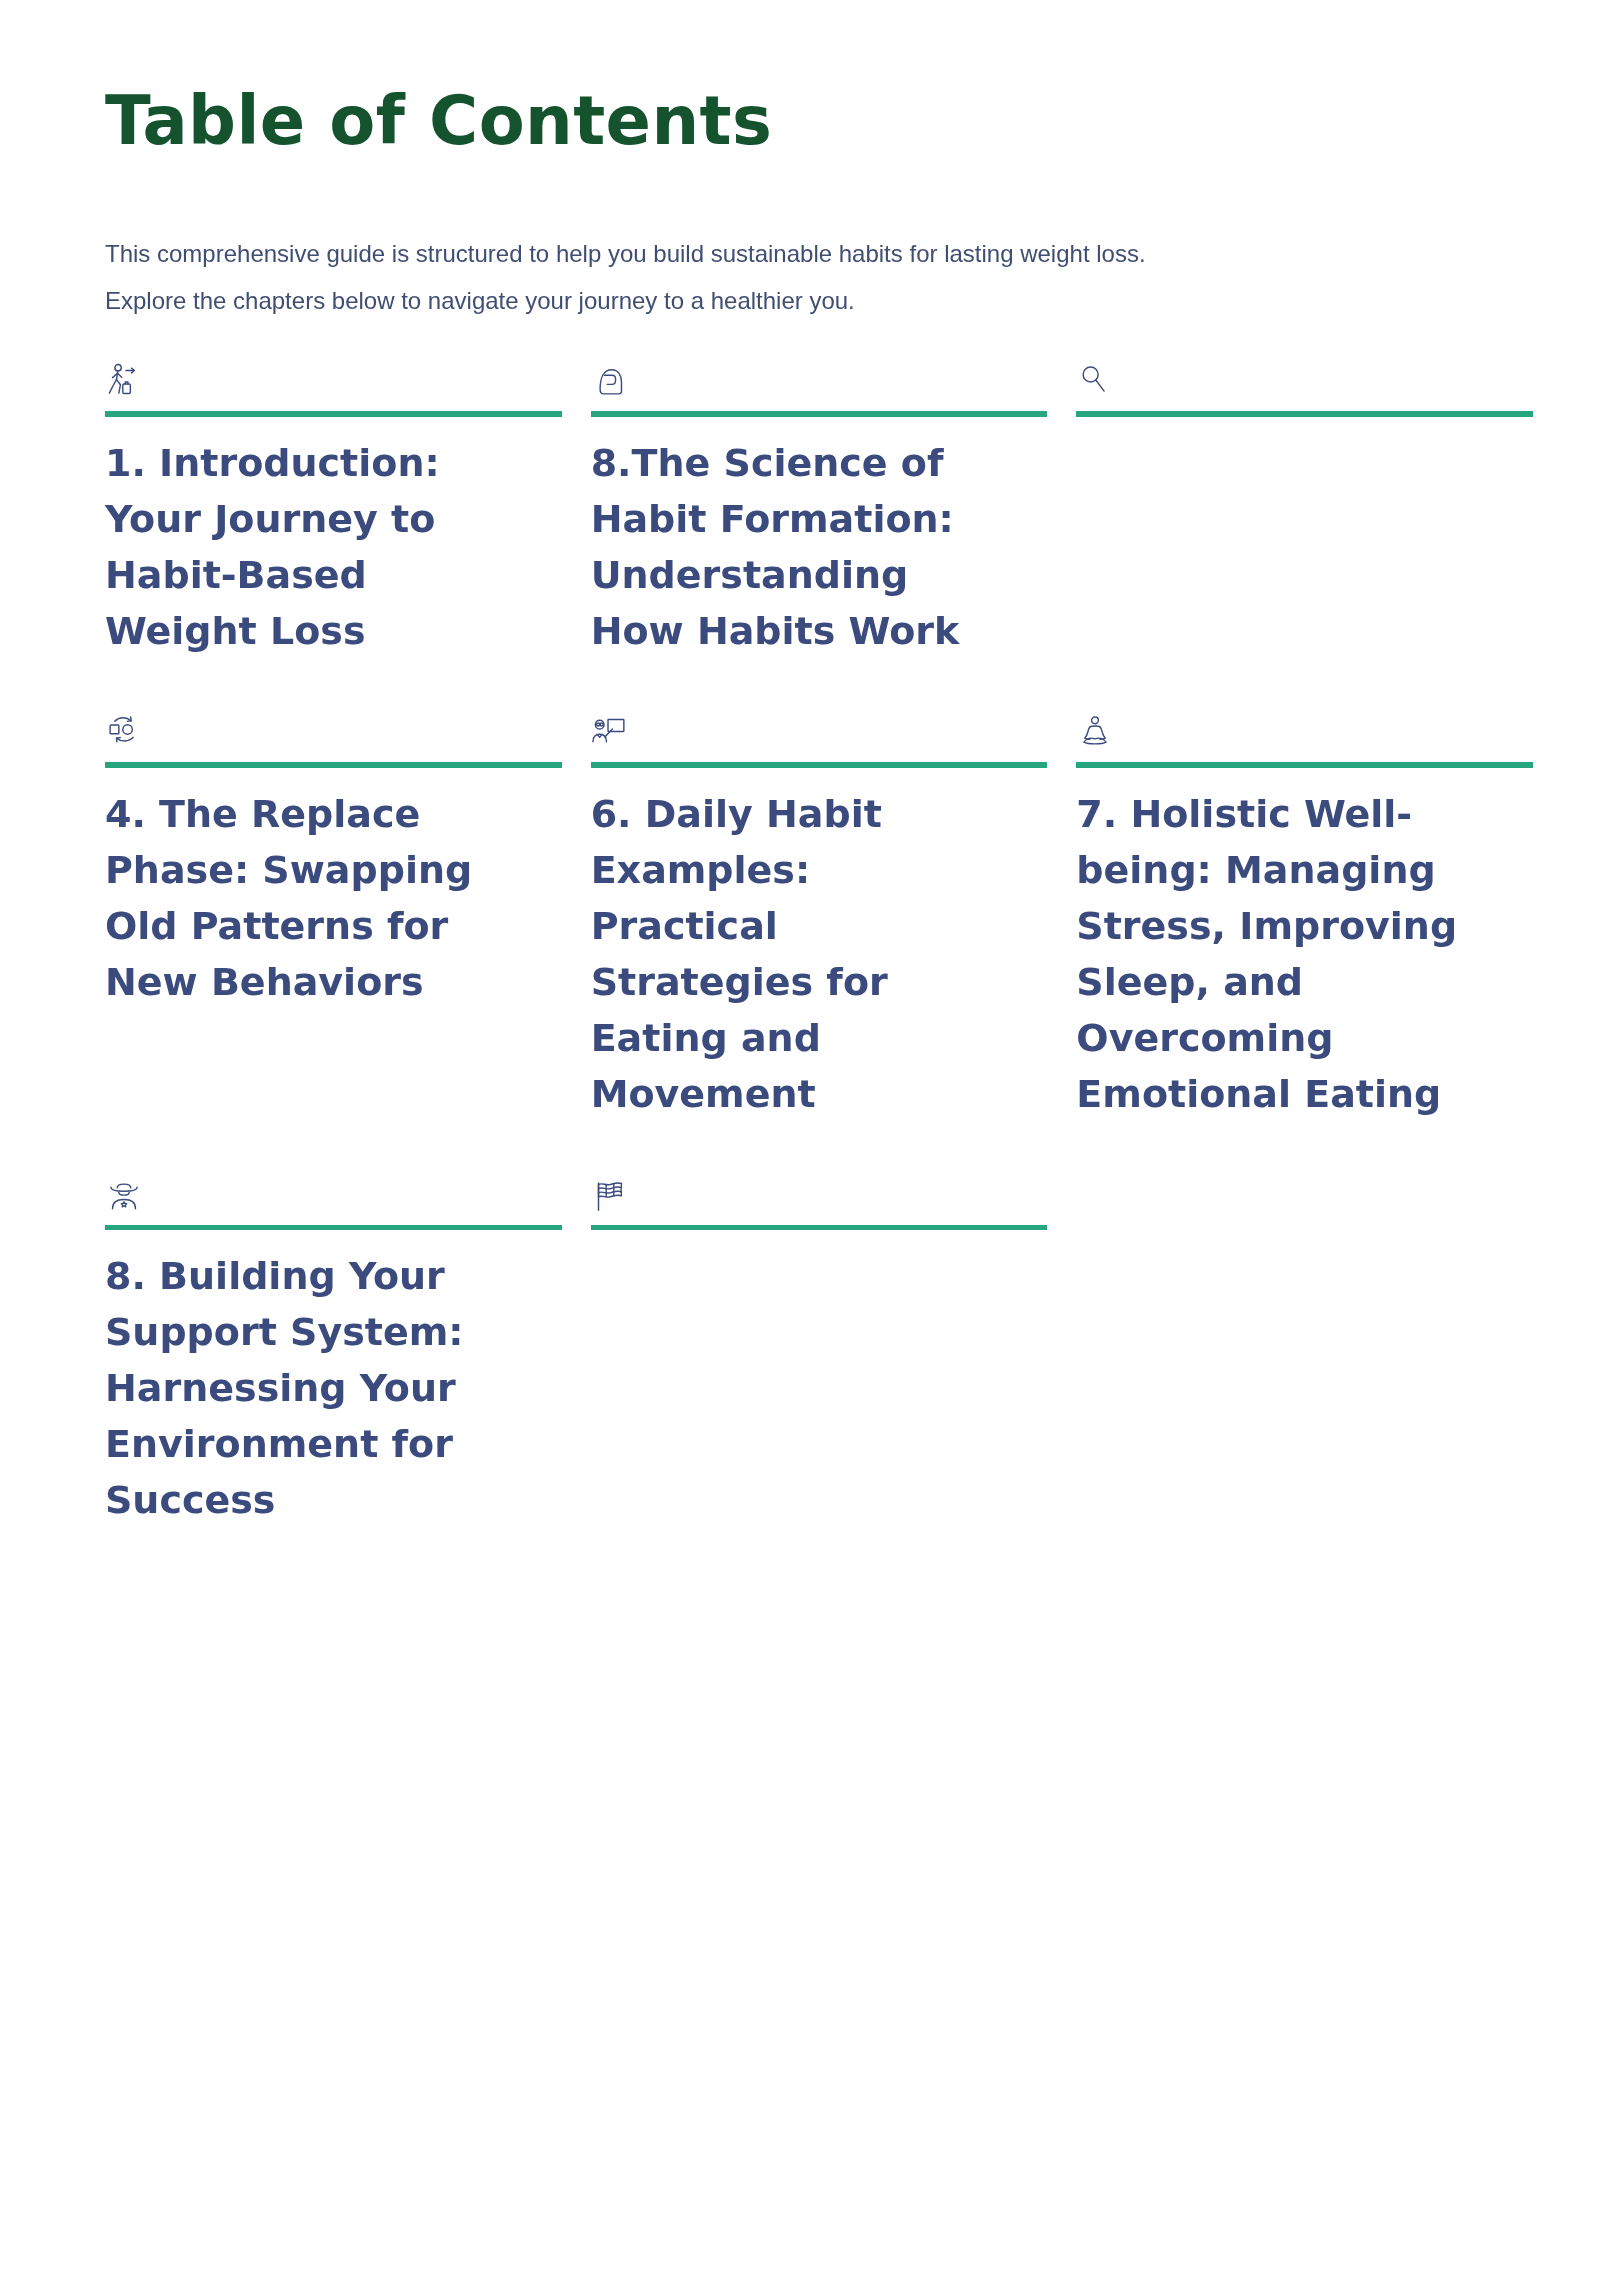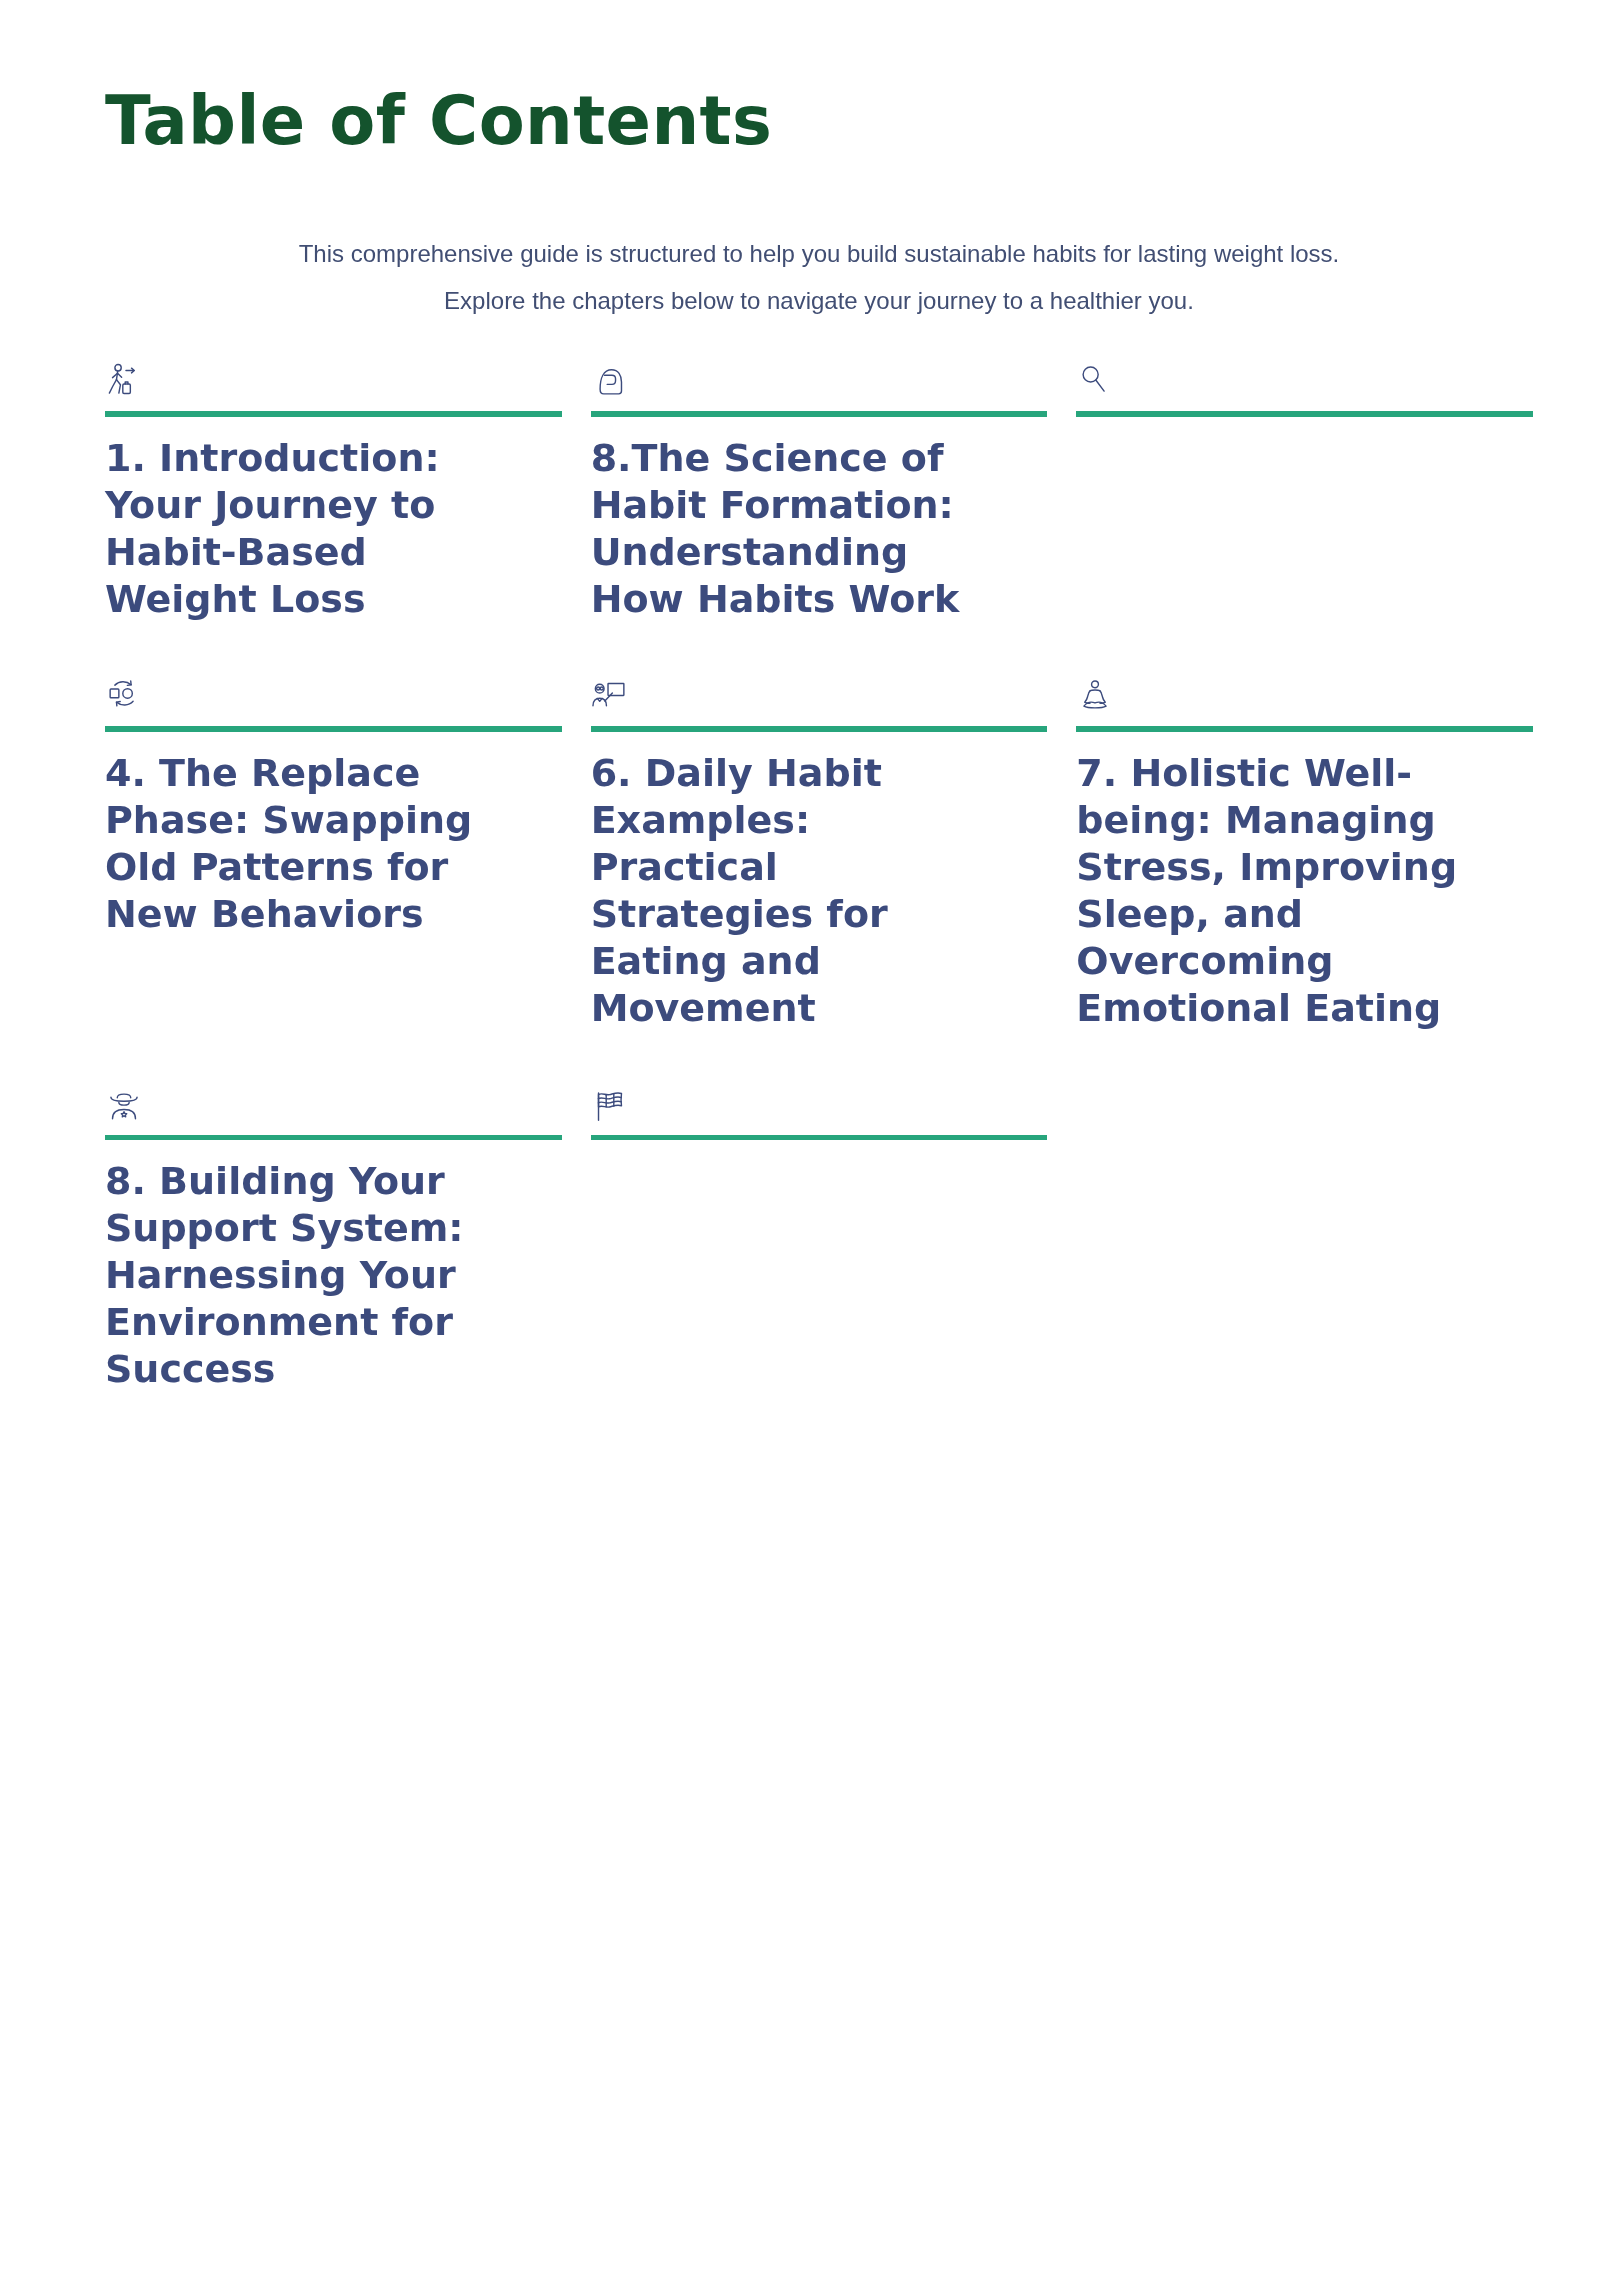--- a/index.html
+++ b/index.html
@@ -26,21 +26,21 @@
     letter-spacing: 0.4px;
     color: #14532d;
   }
   .intro-text {
     margin: 63px 0 0 0;
     font-family: "Liberation Sans", sans-serif;
     font-size: 24px;
     line-height: 47px;
     color: #414e73;
   }
-  .intro-text span { display: block; text-align: center; }
+  .intro-text span { display: block; }
   .chapter-grid {
     margin-top: 39px;
     display: grid;
     grid-template-columns: repeat(3, 1fr);
     column-gap: 29px;
     row-gap: 55px;
   }
   .chapter-card { min-width: 0; }
   .icon-wrap {
     display: block;
@@ -61,21 +61,21 @@
     height: 5.8px;
     margin-top: 10px;
     background: #27a57c;
   }
   .chapter-title {
     margin: 18px 0 0 0;
     max-width: 409px;
     font-family: "DejaVu Sans", sans-serif;
     font-weight: bold;
     font-size: 38px;
-    line-height: 47px;
+    line-height: 56px;
     color: #3c4b7d;
   }
 </style>
 </head>
 <body>
 
 <div class="page">
 
   <h1 class="page-title">Table of Contents</h1>
 

